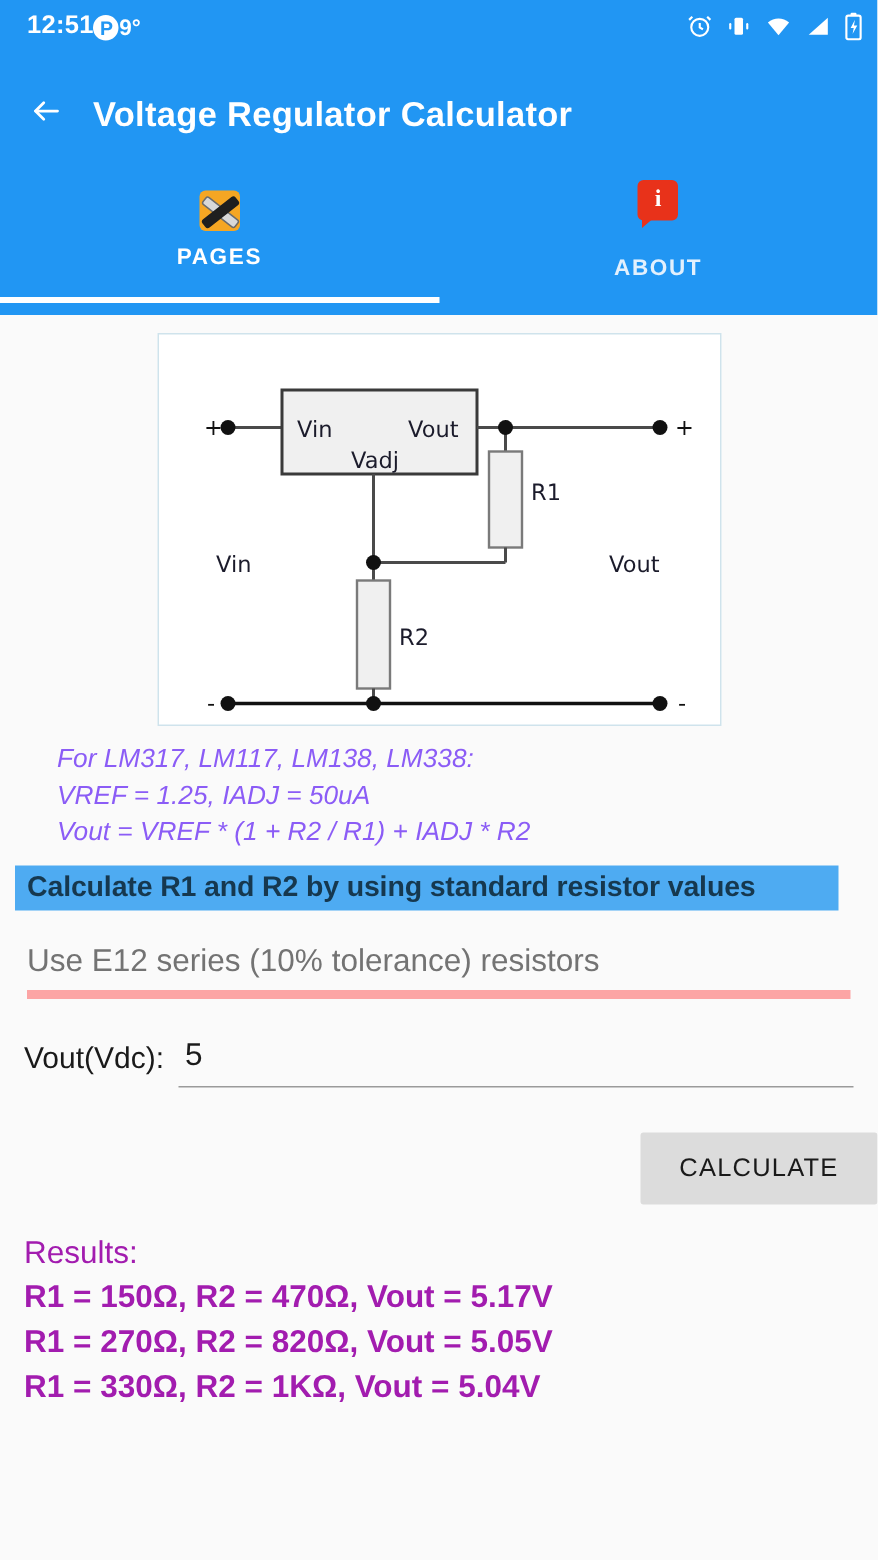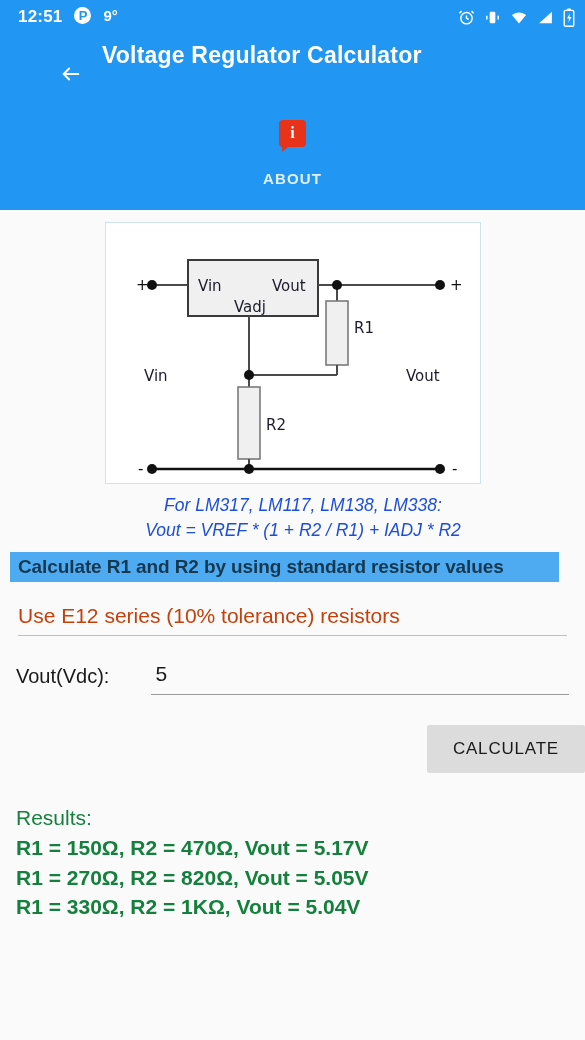--- a/index.html
+++ b/index.html
@@ -10,33 +10,33 @@
     overflow: hidden;
   }
   #app { position: relative; width: 585px; height: 1040px; background: #fafafa; }
 
   
   .statusbar {
     height: 34px; background: #2196f3; color: #ffffff;
     display: flex; align-items: center; padding: 0 10px 0 18px;
   }
   .sb-time { font-size: 17px; font-weight: 700; letter-spacing: .2px; }
-  .sb-left { display: flex; align-items: flex-start; gap: 12px; }
+  .sb-left { display: flex; align-items: flex-end; gap: 0; }
   .sb-temp { font-size: 15px; font-weight: 700; }
   .sb-right { margin-left: auto; display: flex; align-items: center; gap: 9px; }
   .sb-ic { display: inline-flex; align-items: center; justify-content: center; }
   .p-badge {
     width: 17px; height: 17px; border-radius: 50%;
     background: #ffffff; color: #2196f3;
     font-size: 13px; font-weight: 700; line-height: 17px; text-align: center;
   }
 
   
   .appbar { background: #2196f3; height: 176px; position: relative; }
-  .appbar-top { display: flex; height: 76px; padding-top: 8px; padding-left: 40px; }
+  .appbar-top { display: flex; align-items: center; height: 76px; padding-top: 8px; }
   .back-btn { width: 62px; display: flex; align-items: center; justify-content: center; cursor: pointer; }
   .app-title {
     color: #ffffff; font-size: 23px; font-weight: 700;
     letter-spacing: .2px; white-space: nowrap;
   }
   .tabs { display: flex; height: 92px; }
   .tab {
     flex: 1; display: flex; flex-direction: column;
     align-items: center; justify-content: center; gap: 9px; cursor: pointer;
     position: relative; padding-bottom: 6px;
@@ -71,52 +71,52 @@
   .content { padding: 0; }
 
   .diagram-card {
     margin: 12px auto 0; width: 376px; height: 262px;
     background: #ffffff; border: 1px solid #cfe3ec;
   }
   .diagram-card svg { display: block; }
 
   .formula {
     margin: 9px 17px 0 38px;
-    font-size: 17.5px; font-style: italic; color: #1d4ed8; line-height: 1.40; text-align: center;
+    font-size: 17.5px; font-style: italic; color: #8b5cf6; line-height: 1.40;
   }
 
   .section-banner {
     margin: 10px 26px 0 10px; background: #4eabf2;
     color: #16384f; font-size: 19px; font-weight: 700;
     padding: 4px 8px; letter-spacing: -.1px; white-space: nowrap;
   }
 
   .select-row { margin: 22px 18px 0 18px; }
   .select-val {
-    font-size: 21px; color: #c2410c; padding-bottom: 7px;
-    border-bottom: 1px solid #fca5a5; cursor: pointer;
-  }
-
-  .input-row { display: flex; align-items: flex-end; margin: 26px 16px 0 16px; gap: 32px; }
+    font-size: 21px; color: #737373; padding-bottom: 7px;
+    border-bottom: 6px solid #fca5a5; cursor: pointer;
+  }
+
+  .input-row { display: flex; align-items: flex-end; margin: 26px 16px 0 16px; }
   .input-label { font-size: 20px; color: #1a1a1a; padding-bottom: 7px; white-space: nowrap; }
   .input-field {
     flex: 1; margin-left: 10px; font-size: 21px; color: #1a1a1a;
     padding: 0 0 8px 4px; border: none; border-bottom: 1px solid #9a9a9a;
     background: transparent; outline: none; font-family: "Liberation Sans", sans-serif;
   }
 
   .btn-wrap { display: flex; justify-content: flex-end; margin-top: 30px; }
   .calc-btn {
     background: #dcdcdc; border: none; color: #1a1a1a;
     font-size: 17px; letter-spacing: .8px; padding: 14px 26px;
     font-family: "Liberation Sans", sans-serif; cursor: pointer;
     border-radius: 2px;
   }
 
-  .results { margin: 30px 0 0 16px; font-size: 21px; color: #15803d; line-height: 1.42; }
+  .results { margin: 18px 0 0 16px; font-size: 21px; color: #a21caf; line-height: 1.42; }
   .results .res-line { white-space: nowrap; font-weight: bold; }
 </style>
 </head>
 <body>
 
 <div id="app">
 
   <div class="statusbar">
     <div class="sb-left">
       <span class="sb-time">12:51</span>
@@ -166,20 +166,25 @@
           <svg width="26" height="22" viewBox="0 0 24 24" fill="none" stroke="#fff" stroke-width="2" stroke-linecap="round" stroke-linejoin="round">
             <path d="M20 12H4"></path>
               <path d="M10 6 4 12l6 6"></path>
           </svg>
         </span>
       </div>
       <div class="app-title">Voltage Regulator Calculator</div>
     </div>
 
     <div class="tabs">
+      <div class="tab active">
+        <span class="icon-pages"></span>
+        <span class="tab-label">PAGES</span>
+        <span class="tab-indicator"></span>
+      </div>
       <div class="tab inactive">
         <span class="icon-about">i</span>
         <span class="tab-label">ABOUT</span>
       </div>
     </div>
   </div>
 
   <div class="content">
 
     <div class="diagram-card">
@@ -227,20 +232,21 @@
           <text x="30" y="67">+</text>
           <text x="344" y="67">+</text>
           <text x="32" y="251">-</text>
           <text x="346" y="251">-</text>
         </g>
       </svg>
     </div>
 
     <div class="formula">
       <div>For LM317, LM117, LM138, LM338:</div>
+      <div>VREF = 1.25, IADJ = 50uA</div>
       <div>Vout = VREF * (1 + R2 / R1) + IADJ * R2</div>
     </div>
 
     <div class="section-banner">Calculate R1 and R2 by using standard resistor values</div>
 
     <div class="select-row">
       <div class="select-val">Use E12 series (10% tolerance) resistors</div>
     </div>
 
     <div class="input-row">

